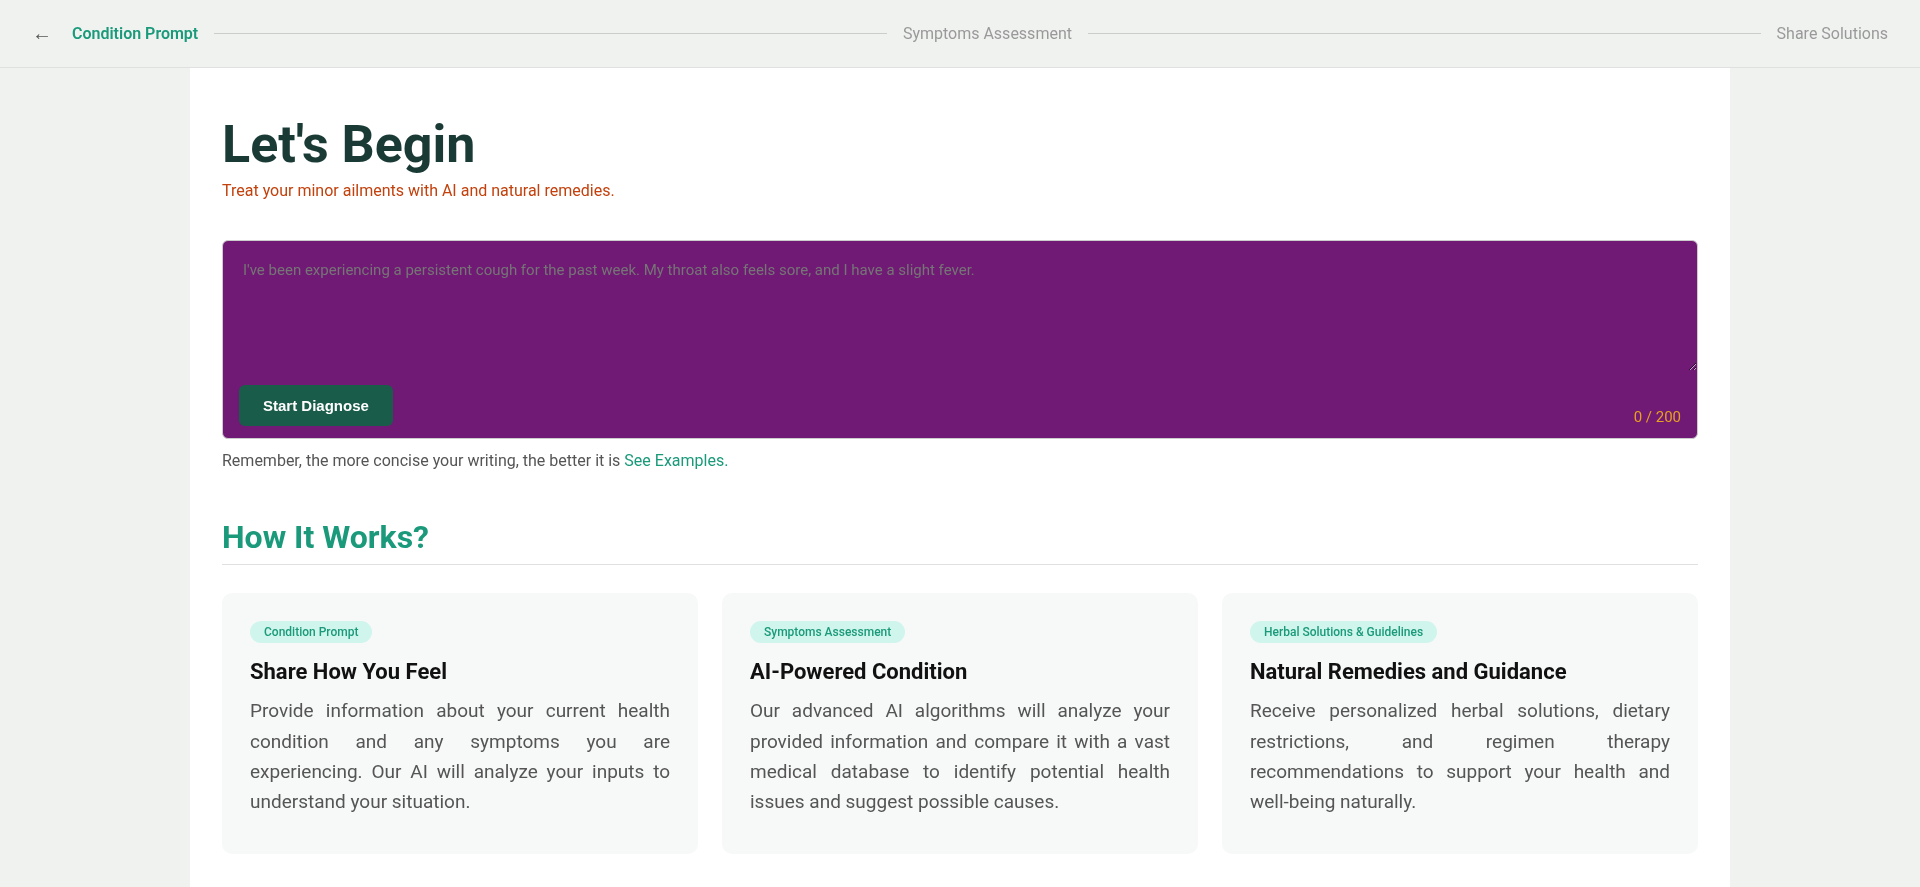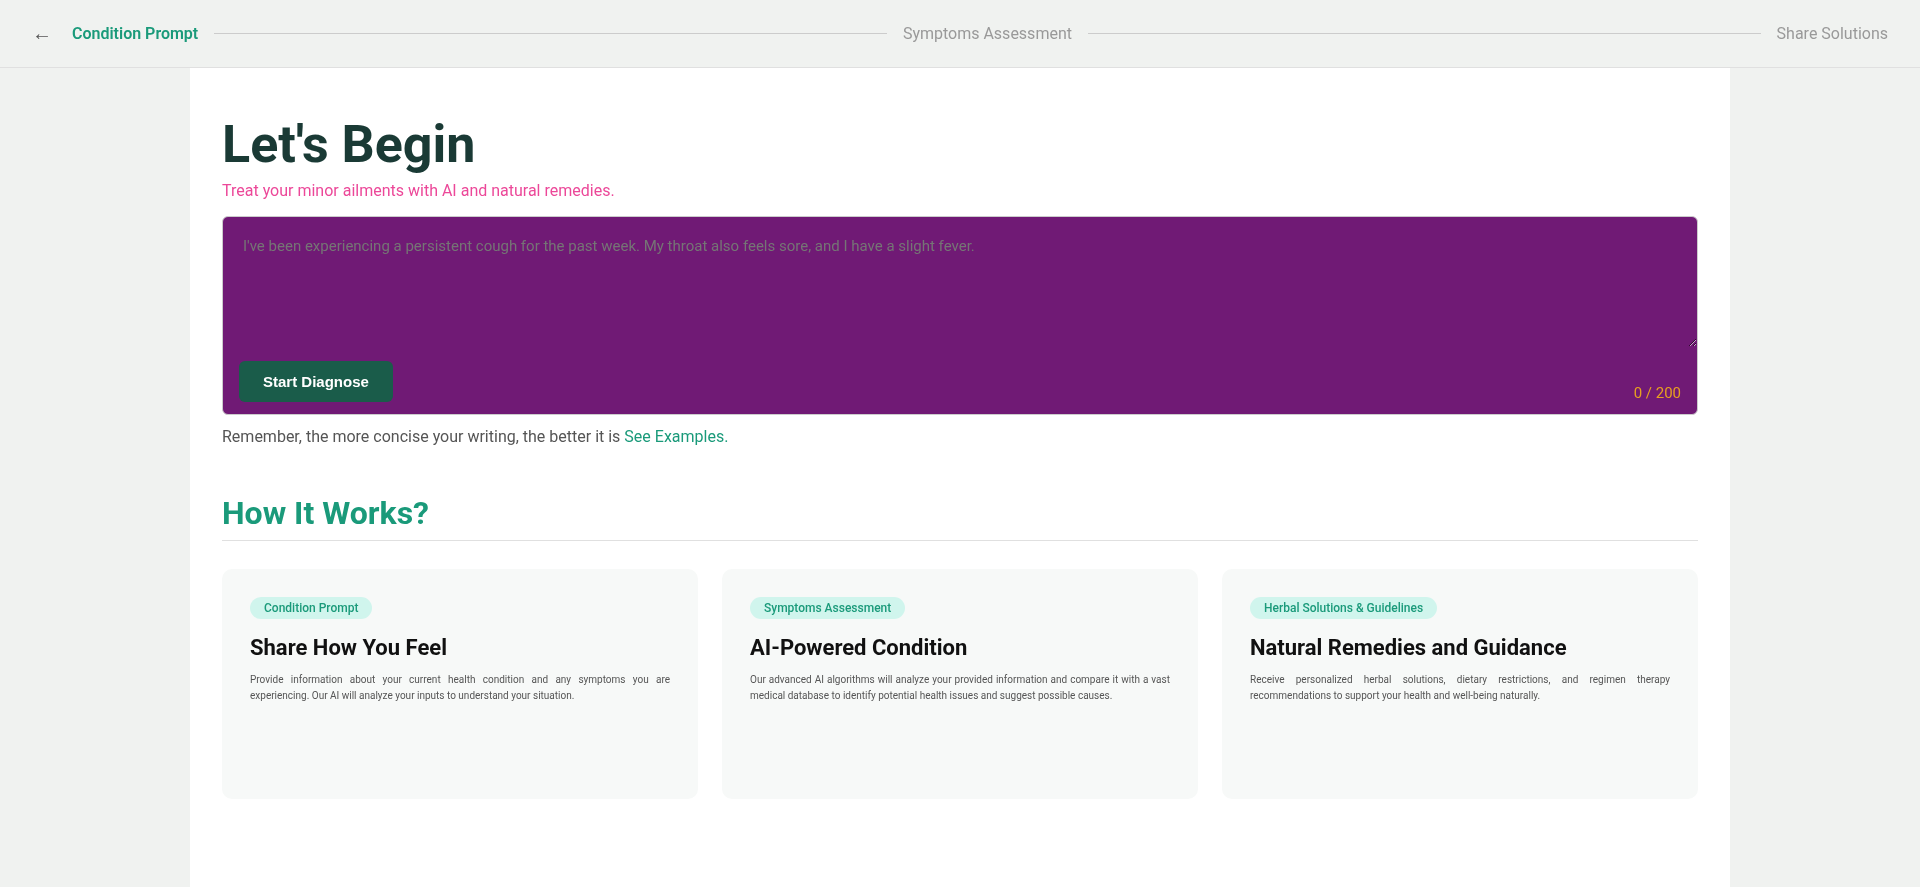--- a/index.html
+++ b/index.html
@@ -84,22 +84,22 @@
     .page-title {
       font-size: 52px;
       font-weight: 700;
       color: #1a3a35;
       margin-bottom: 8px;
       line-height: 1.1;
     }
 
     .page-subtitle {
       font-size: 16px;
-      color: #ec4899;
-      margin-bottom: 16px;
+      color: #c2410c;
+      margin-bottom: 40px;
     }
 
     
     .textarea-container {
       border: 1.5px solid #ccc;
       border-radius: 6px;
       background: #701a75;
       margin-bottom: 0;
     }
 
@@ -197,21 +197,21 @@
     }
 
     .card-title {
       font-size: 22px;
       font-weight: 700;
       color: #111;
       margin-bottom: 12px;
     }
 
     .card-desc {
-      font-size: 10px;
+      font-size: 19px;
       color: #555;
       line-height: 1.6;
     }
 
     .card-desc.justified {
       text-align: justify;
     }
   </style>
 </head>
 <body>

